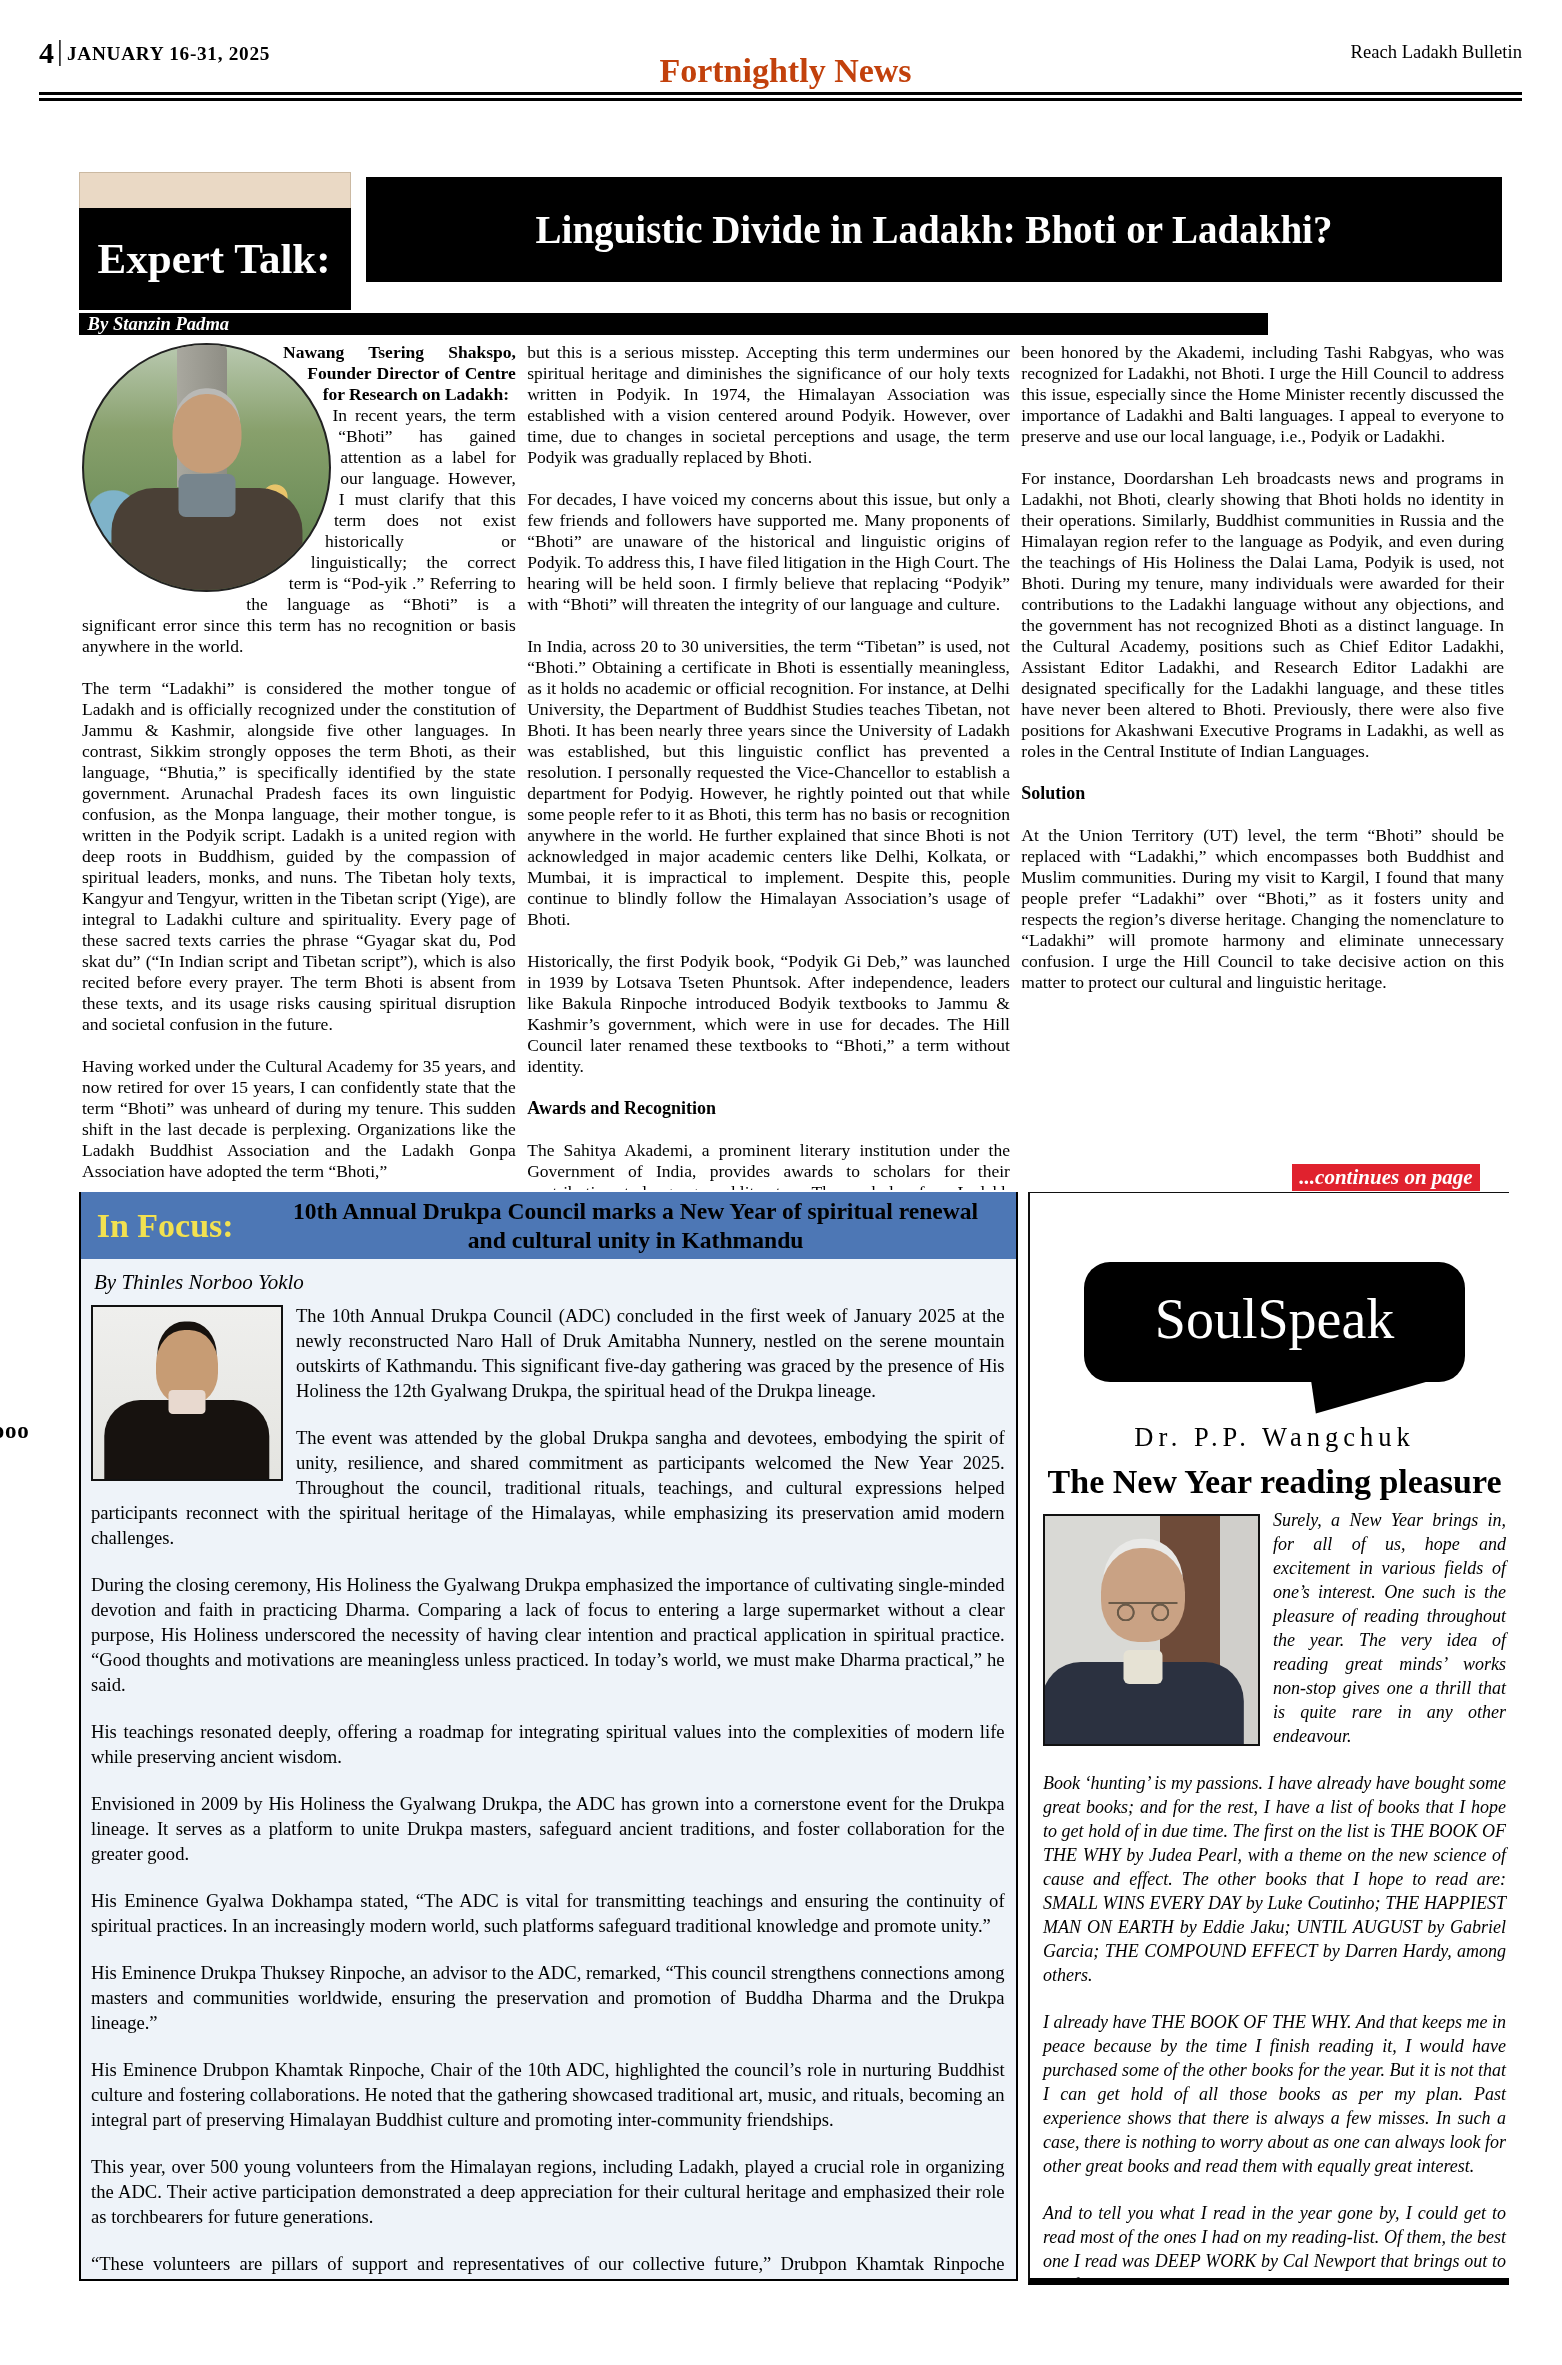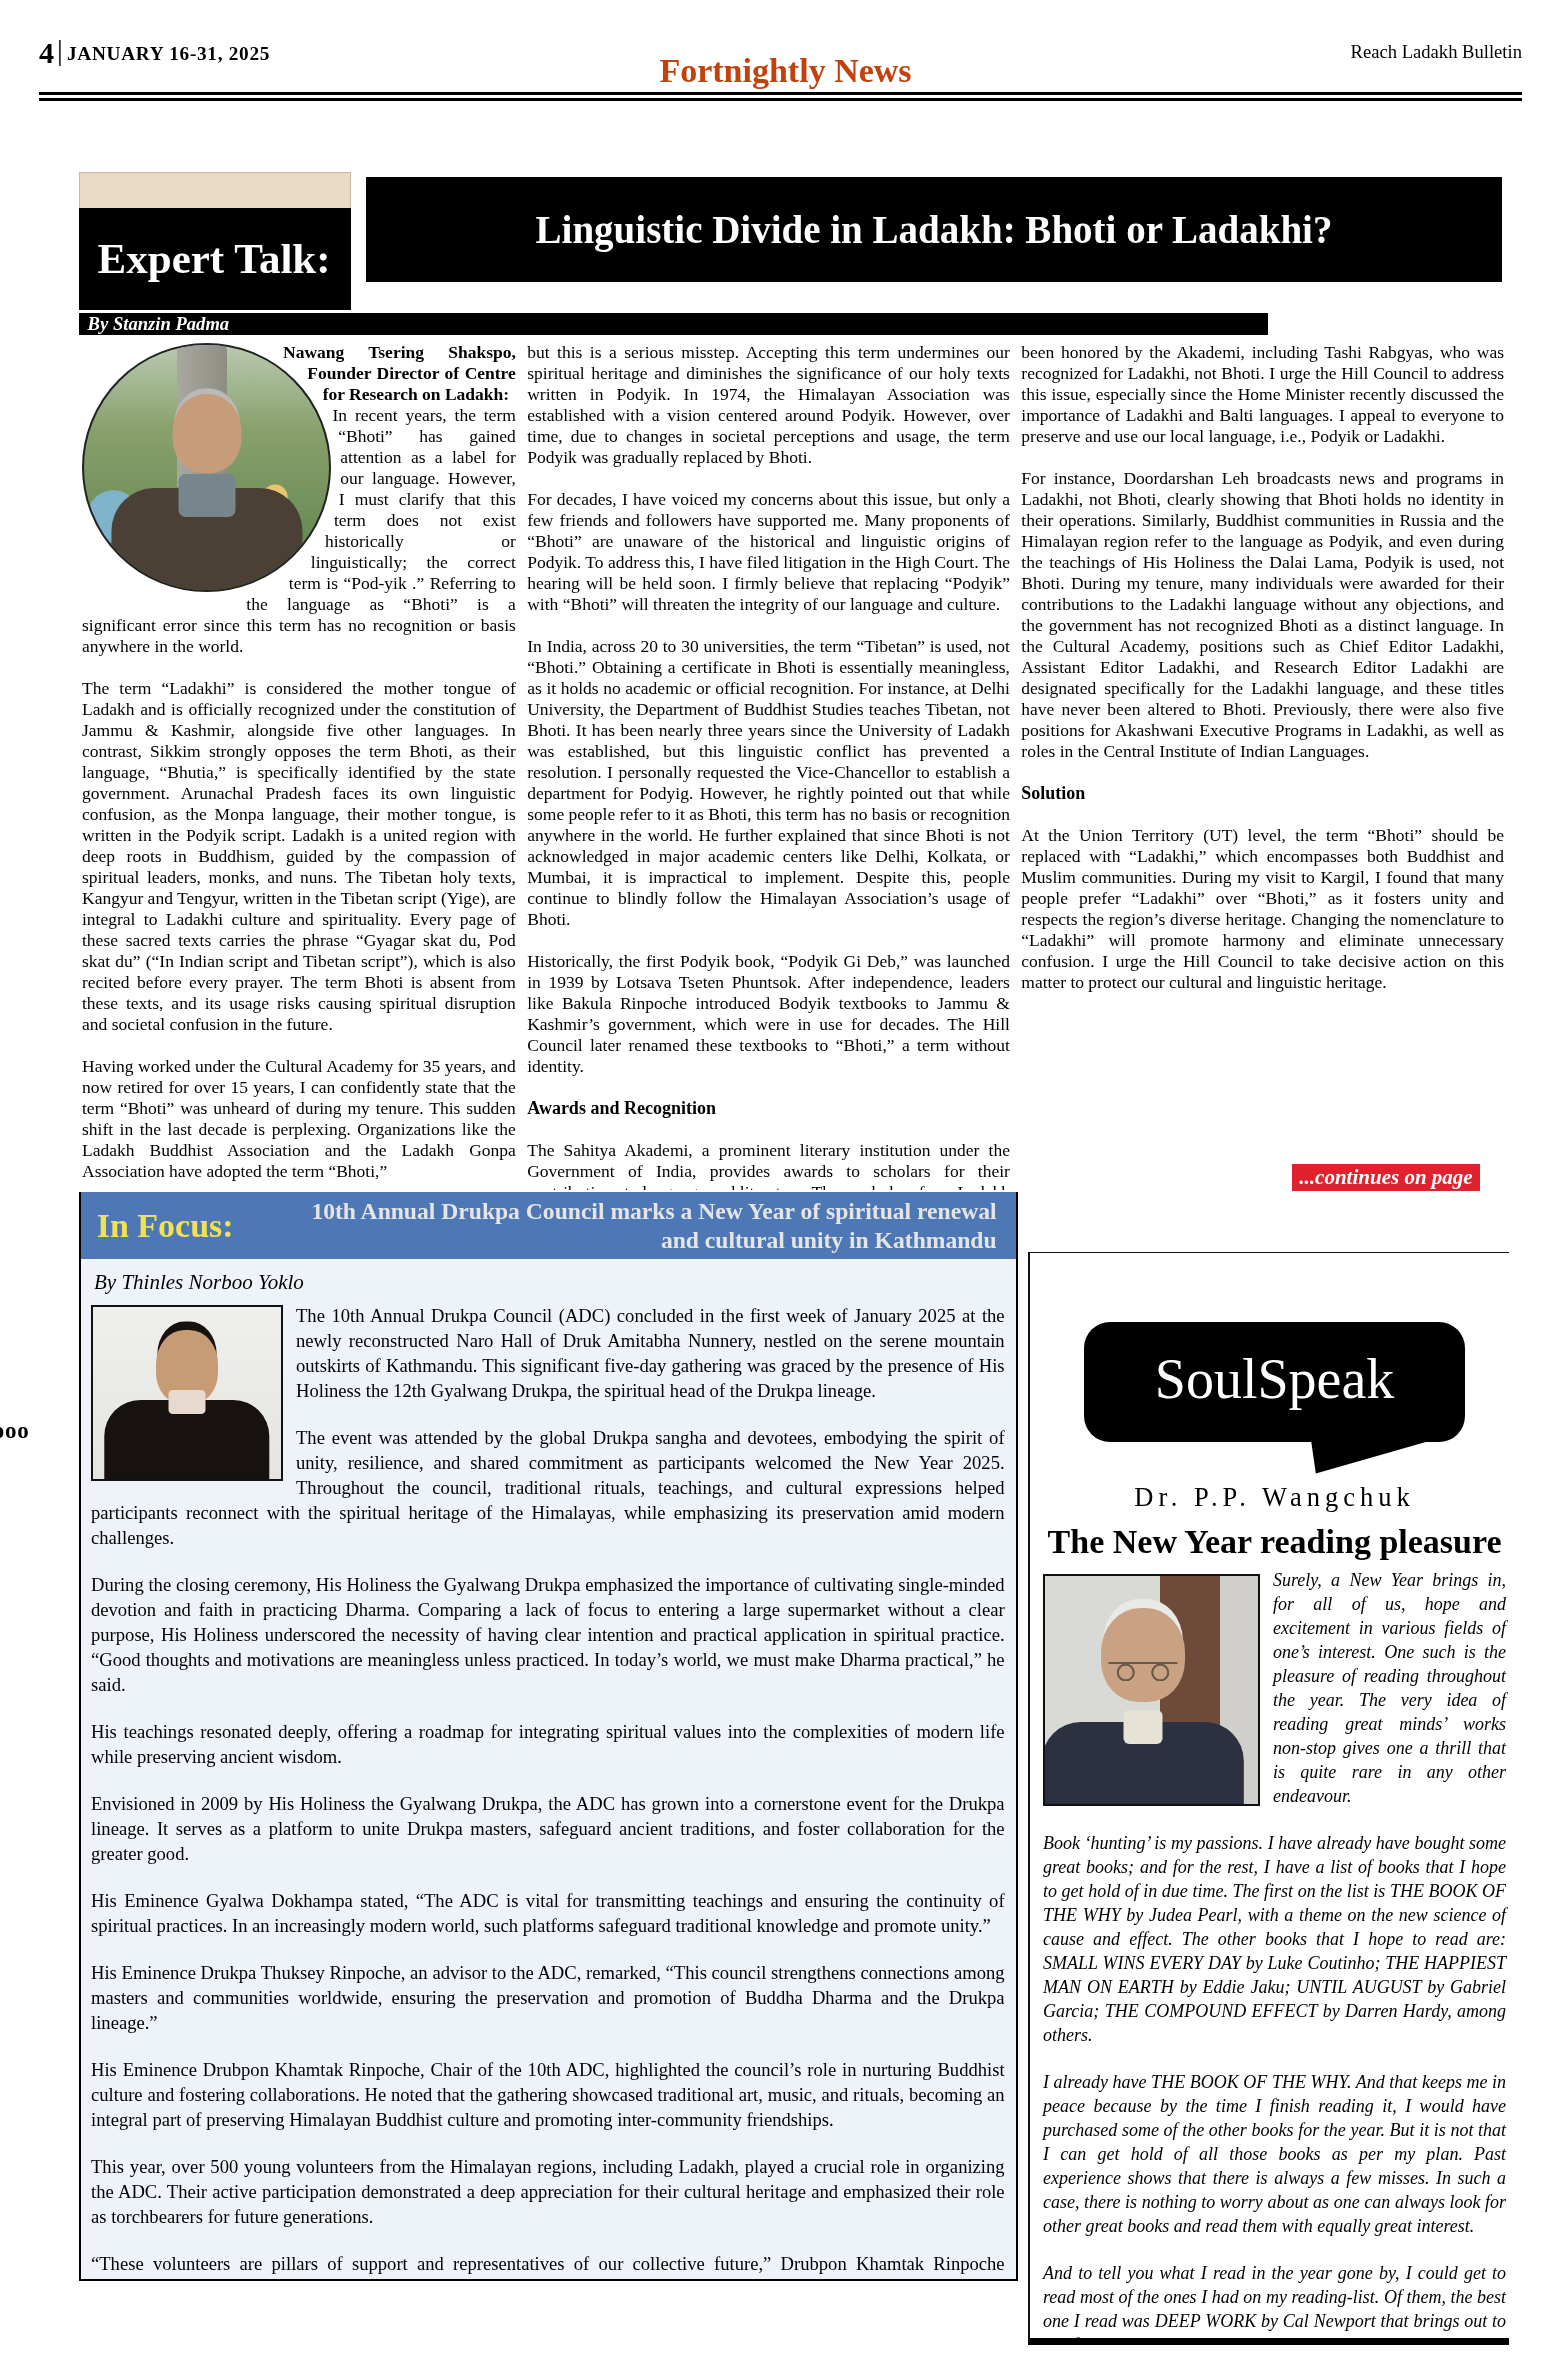--- a/index.html
+++ b/index.html
@@ -65,39 +65,39 @@
 
   .continues-box { position:absolute; left:1292px; top:1164px; width:188px; height:26.5px;
     background:#e0222e; color:#fff; font-style:italic; font-weight:bold; font-size:21px;
     text-align:center; line-height:26px; }
 
   
   .infocus { position:absolute; left:79px; top:1192px; width:939px; height:1089px;
     background:#eef3f9; border:2.1px solid #000; border-top:none; overflow:hidden; }
   .if-band { height:67px; background:#4d77b5; display:flex; align-items:center; }
   .if-label { flex:none; color:#f2e150; font-size:34px; font-weight:bold; padding:0 21.5px 0 15.7px; }
-  .if-title { flex:1; color:#e5e5e5; font-size:23.6px; font-weight:bold; text-align:right;
+  .if-title { flex:1; color:#000000; font-size:23.6px; font-weight:bold; text-align:center;
     line-height:29px; max-width:722px; margin:0 auto; }
   .if-byline { font-style:italic; font-size:21px; margin:11.4px 0 7.2px 13px; }
   .if-body { padding:0 11.4px 0 10px; font-size:18.6px; line-height:25px; text-align:justify; }
   .if-body p { margin-bottom:22px; }
   .if-clear { clear:left; }
   .infocus-photo { float:left; width:192px; height:176px; border:2.1px solid #111;
     margin:2.9px 13px 7.2px 0; position:relative; overflow:hidden;
     background:linear-gradient(180deg,#efefed 0%,#e4e4e0 100%); }
   .infocus-photo .head { position:absolute; left:50%; top:13%; transform:translateX(-50%);
     width:62px; height:74px; border-radius:46% 46% 42% 42%; background:#c79c74;
     box-shadow:0 -10px 0 -1.4px #17120e; }
   .infocus-photo .robe { position:absolute; left:50%; bottom:-6%; transform:translateX(-50%);
     width:88%; height:52%; border-radius:36px 36px 0 0; background:#17120f; }
   .infocus-photo .collar { position:absolute; left:50%; bottom:38%; transform:translateX(-50%);
     width:37px; height:24px; background:#e8d9cf; border-radius:4.3px; }
 
   
-  .soulspeak { position:absolute; left:1028px; top:1252px; width:481px; height:1093px;
+  .soulspeak { position:absolute; left:1028px; top:1192px; width:481px; height:1093px;
     border-left:2.1px solid #111; border-top:1.4px solid #111; border-bottom:7.2px solid #000;
     overflow:hidden; padding:0 2.9px 0 13px; }
   .ss-bubble { position:relative; width:381px; height:120px; background:#000;
     border-radius:26px; margin:69px auto 0; }
   .ss-bubble-text { color:#fff; font-size:56px; text-align:center; line-height:114px; }
   .ss-tail { position:absolute; right:34px; bottom:-31.5px; width:120px; height:33px;
     background:#000; clip-path:polygon(0 0, 100% 0, 4% 100%); }
   .ss-author { text-align:center; font-size:26.5px; letter-spacing:5px; margin-top:40px; }
   .ss-headline { text-align:center; font-size:34px; font-weight:bold; margin:10px 0 7px; }
   .ss-body { font-style:italic; font-size:18px; line-height:24px; text-align:justify; }

